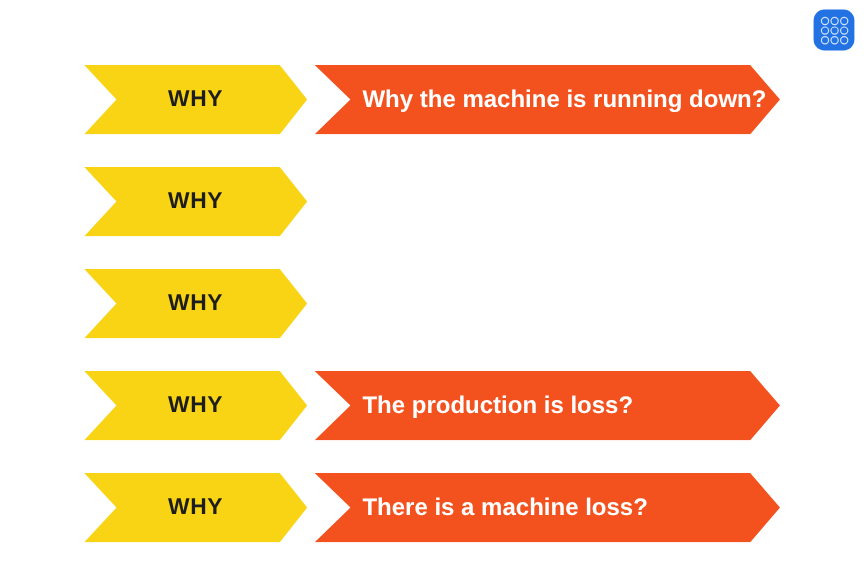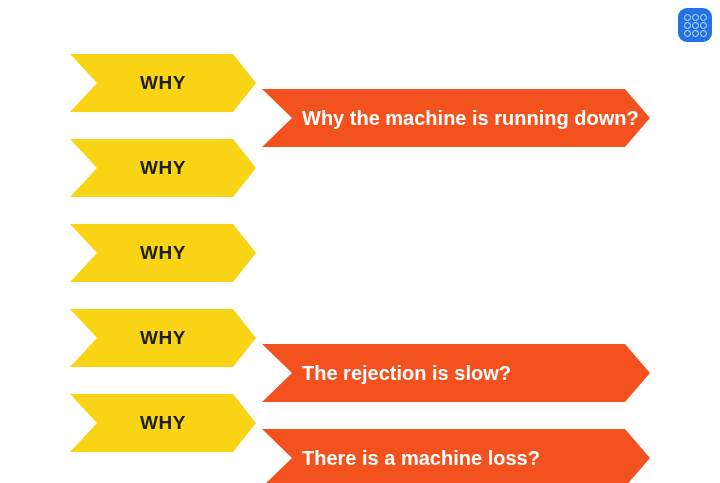--- a/index.html
+++ b/index.html
@@ -49,21 +49,20 @@
     width:186px;
     background:var(--why-fill);
     clip-path:polygon(0 0, calc(100% - 23px) 0, 100% 50%, calc(100% - 23px) 100%, 0 100%, 27px 50%);
     justify-content:center;
   }
   .chev-question{
     width:388px;
     background:var(--question-fill);
     clip-path:polygon(0 0, calc(100% - 25px) 0, 100% 50%, calc(100% - 25px) 100%, 0 100%, 30px 50%);
     padding-left:40px;
-    margin-top:35px;
   }
   .why-label{
     font-size:19px;font-weight:bold;
     color:var(--why-text);
     letter-spacing:.5px;
     white-space:nowrap;
   }
   .question-label{
     font-size:20px;font-weight:bold;
     color:var(--question-text);
@@ -106,21 +105,21 @@
     <div class="chev chev-why">
       <span class="why-label">WHY</span>
     </div>
   </div>
 
   <div class="row">
     <div class="chev chev-why">
       <span class="why-label">WHY</span>
     </div>
     <div class="chev chev-question">
-      <span class="question-label">The rejection is slow?</span>
+      <span class="question-label">The production is loss?</span>
     </div>
   </div>
 
   <div class="row">
     <div class="chev chev-why">
       <span class="why-label">WHY</span>
     </div>
     <div class="chev chev-question">
       <span class="question-label">There is a machine loss?</span>
     </div>

